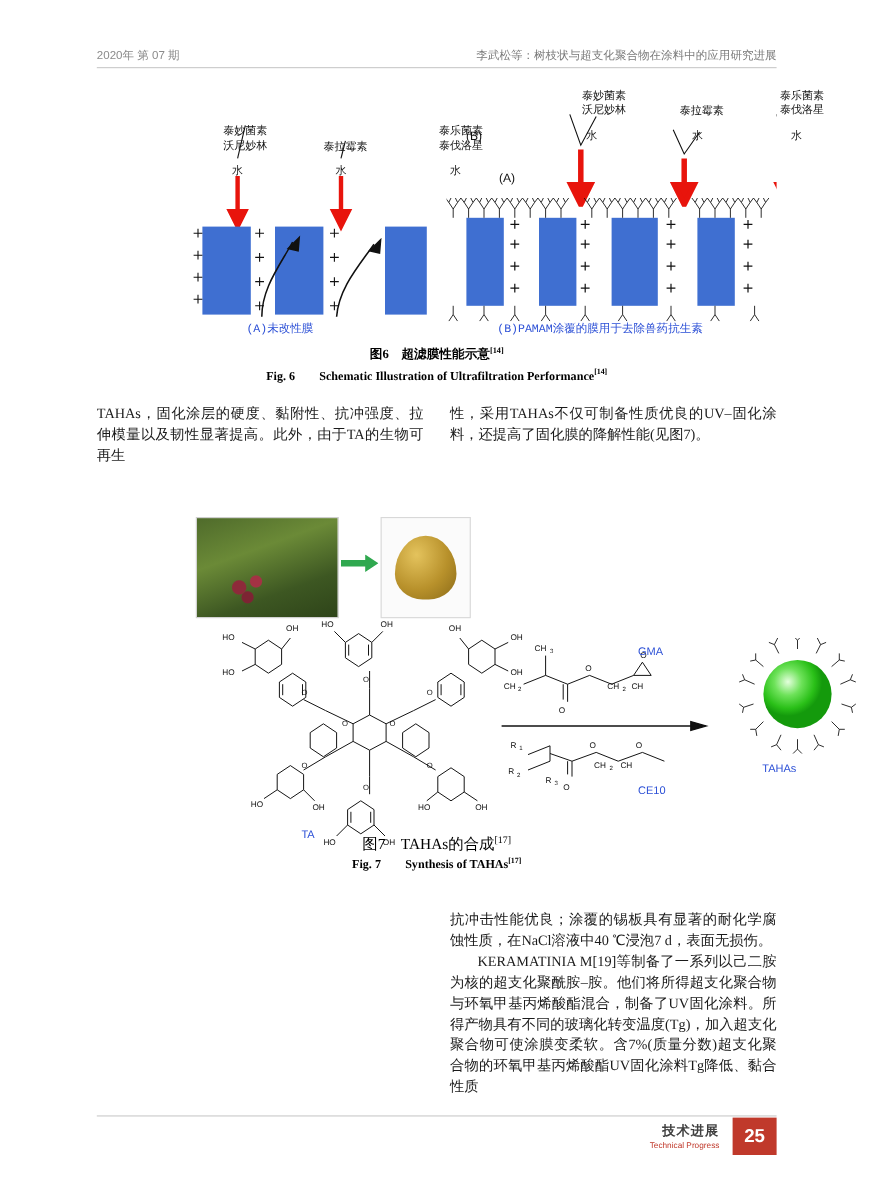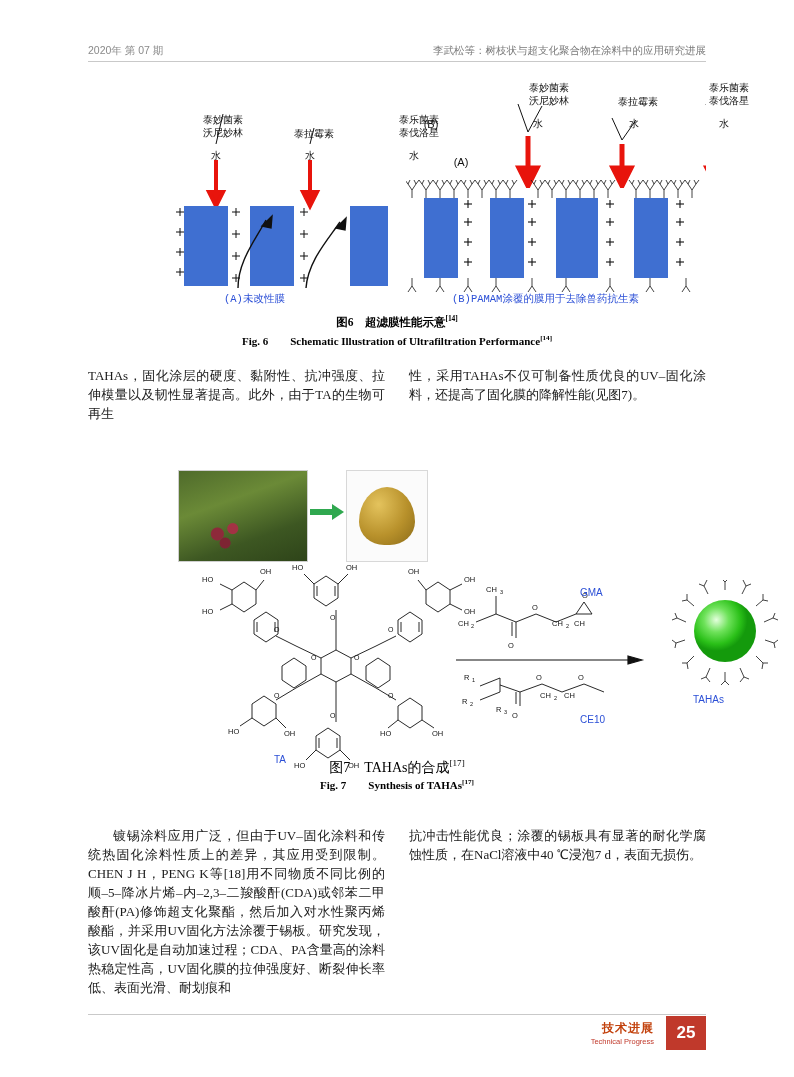--- a/index.html
+++ b/index.html
@@ -100,21 +100,21 @@
 
   
   .footer{
     position:absolute;left:88px;top:1014px;width:618px;height:44px;
   }
   .foot-rule{position:absolute;left:0;top:0;width:618px;height:1px;background:#c9c9c9;}
   .foot-label{
     position:absolute;right:52px;top:6px;text-align:right;
     font-family:"Liberation Sans", sans-serif;
   }
-  .foot-cn{font-size:12px;color:#c2410c;font-weight:bold;letter-spacing:1px;}
+  .foot-cn{font-size:12px;color:#404040;font-weight:bold;letter-spacing:1px;}
   .foot-en{font-size:7.5px;color:#c0392b;}
   .pagebox{
     position:absolute;right:0;top:2px;width:40px;height:34px;background:#c0392b;
     color:#fff;font-family:"Liberation Sans", sans-serif;font-size:17px;font-weight:bold;
     display:flex;align-items:center;justify-content:center;
   }
 </style>
 </head>
 <body>
 
@@ -534,25 +534,23 @@
     <div class="blue-lbl" style="left:605px;top:262px;">TAHAs</div>
 
     <div class="fig7cap">
       <span>图7　TAHAs的合成</span><sup>[17]</sup>
     </div>
     <div class="fig7cap2">
       <span>Fig. 7　　Synthesis of TAHAs</span><sup>[17]</sup>
     </div>
   </div>
 
-  <div class="col colL2">
-    <p class="ind">镀锡涂料应用广泛，但由于UV–固化涂料和传统热固化涂料性质上的差异，其应用受到限制。CHEN J H，PENG K等[18]用不同物质不同比例的顺–5–降冰片烯–内–2,3–二羧酸酐(CDA)或邻苯二甲酸酐(PA)修饰超支化聚酯，然后加入对水性聚丙烯酸酯，并采用UV固化方法涂覆于锡板。研究发现，该UV固化是自动加速过程；CDA、PA含量高的涂料热稳定性高，UV固化膜的拉伸强度好、断裂伸长率低、表面光滑、耐划痕和</p>
-  </div>
   <div class="col colR2">
     <p>抗冲击性能优良；涂覆的锡板具有显著的耐化学腐蚀性质，在NaCl溶液中40 ℃浸泡7 d，表面无损伤。</p>
+    <p class="ind">KERAMATINIA M[19]等制备了一系列以己二胺为核的超支化聚酰胺–胺。他们将所得超支化聚合物与环氧甲基丙烯酸酯混合，制备了UV固化涂料。所得产物具有不同的玻璃化转变温度(Tg)，加入超支化聚合物可使涂膜变柔软。含7%(质量分数)超支化聚合物的环氧甲基丙烯酸酯UV固化涂料Tg降低、黏合性质</p>
   </div>
 
   <div class="footer">
     <div class="foot-rule"></div>
     <div class="foot-label">
       <div class="foot-cn">技术进展</div>
       <div class="foot-en">Technical Progress</div>
     </div>
     <div class="pagebox">25</div>
   </div>

